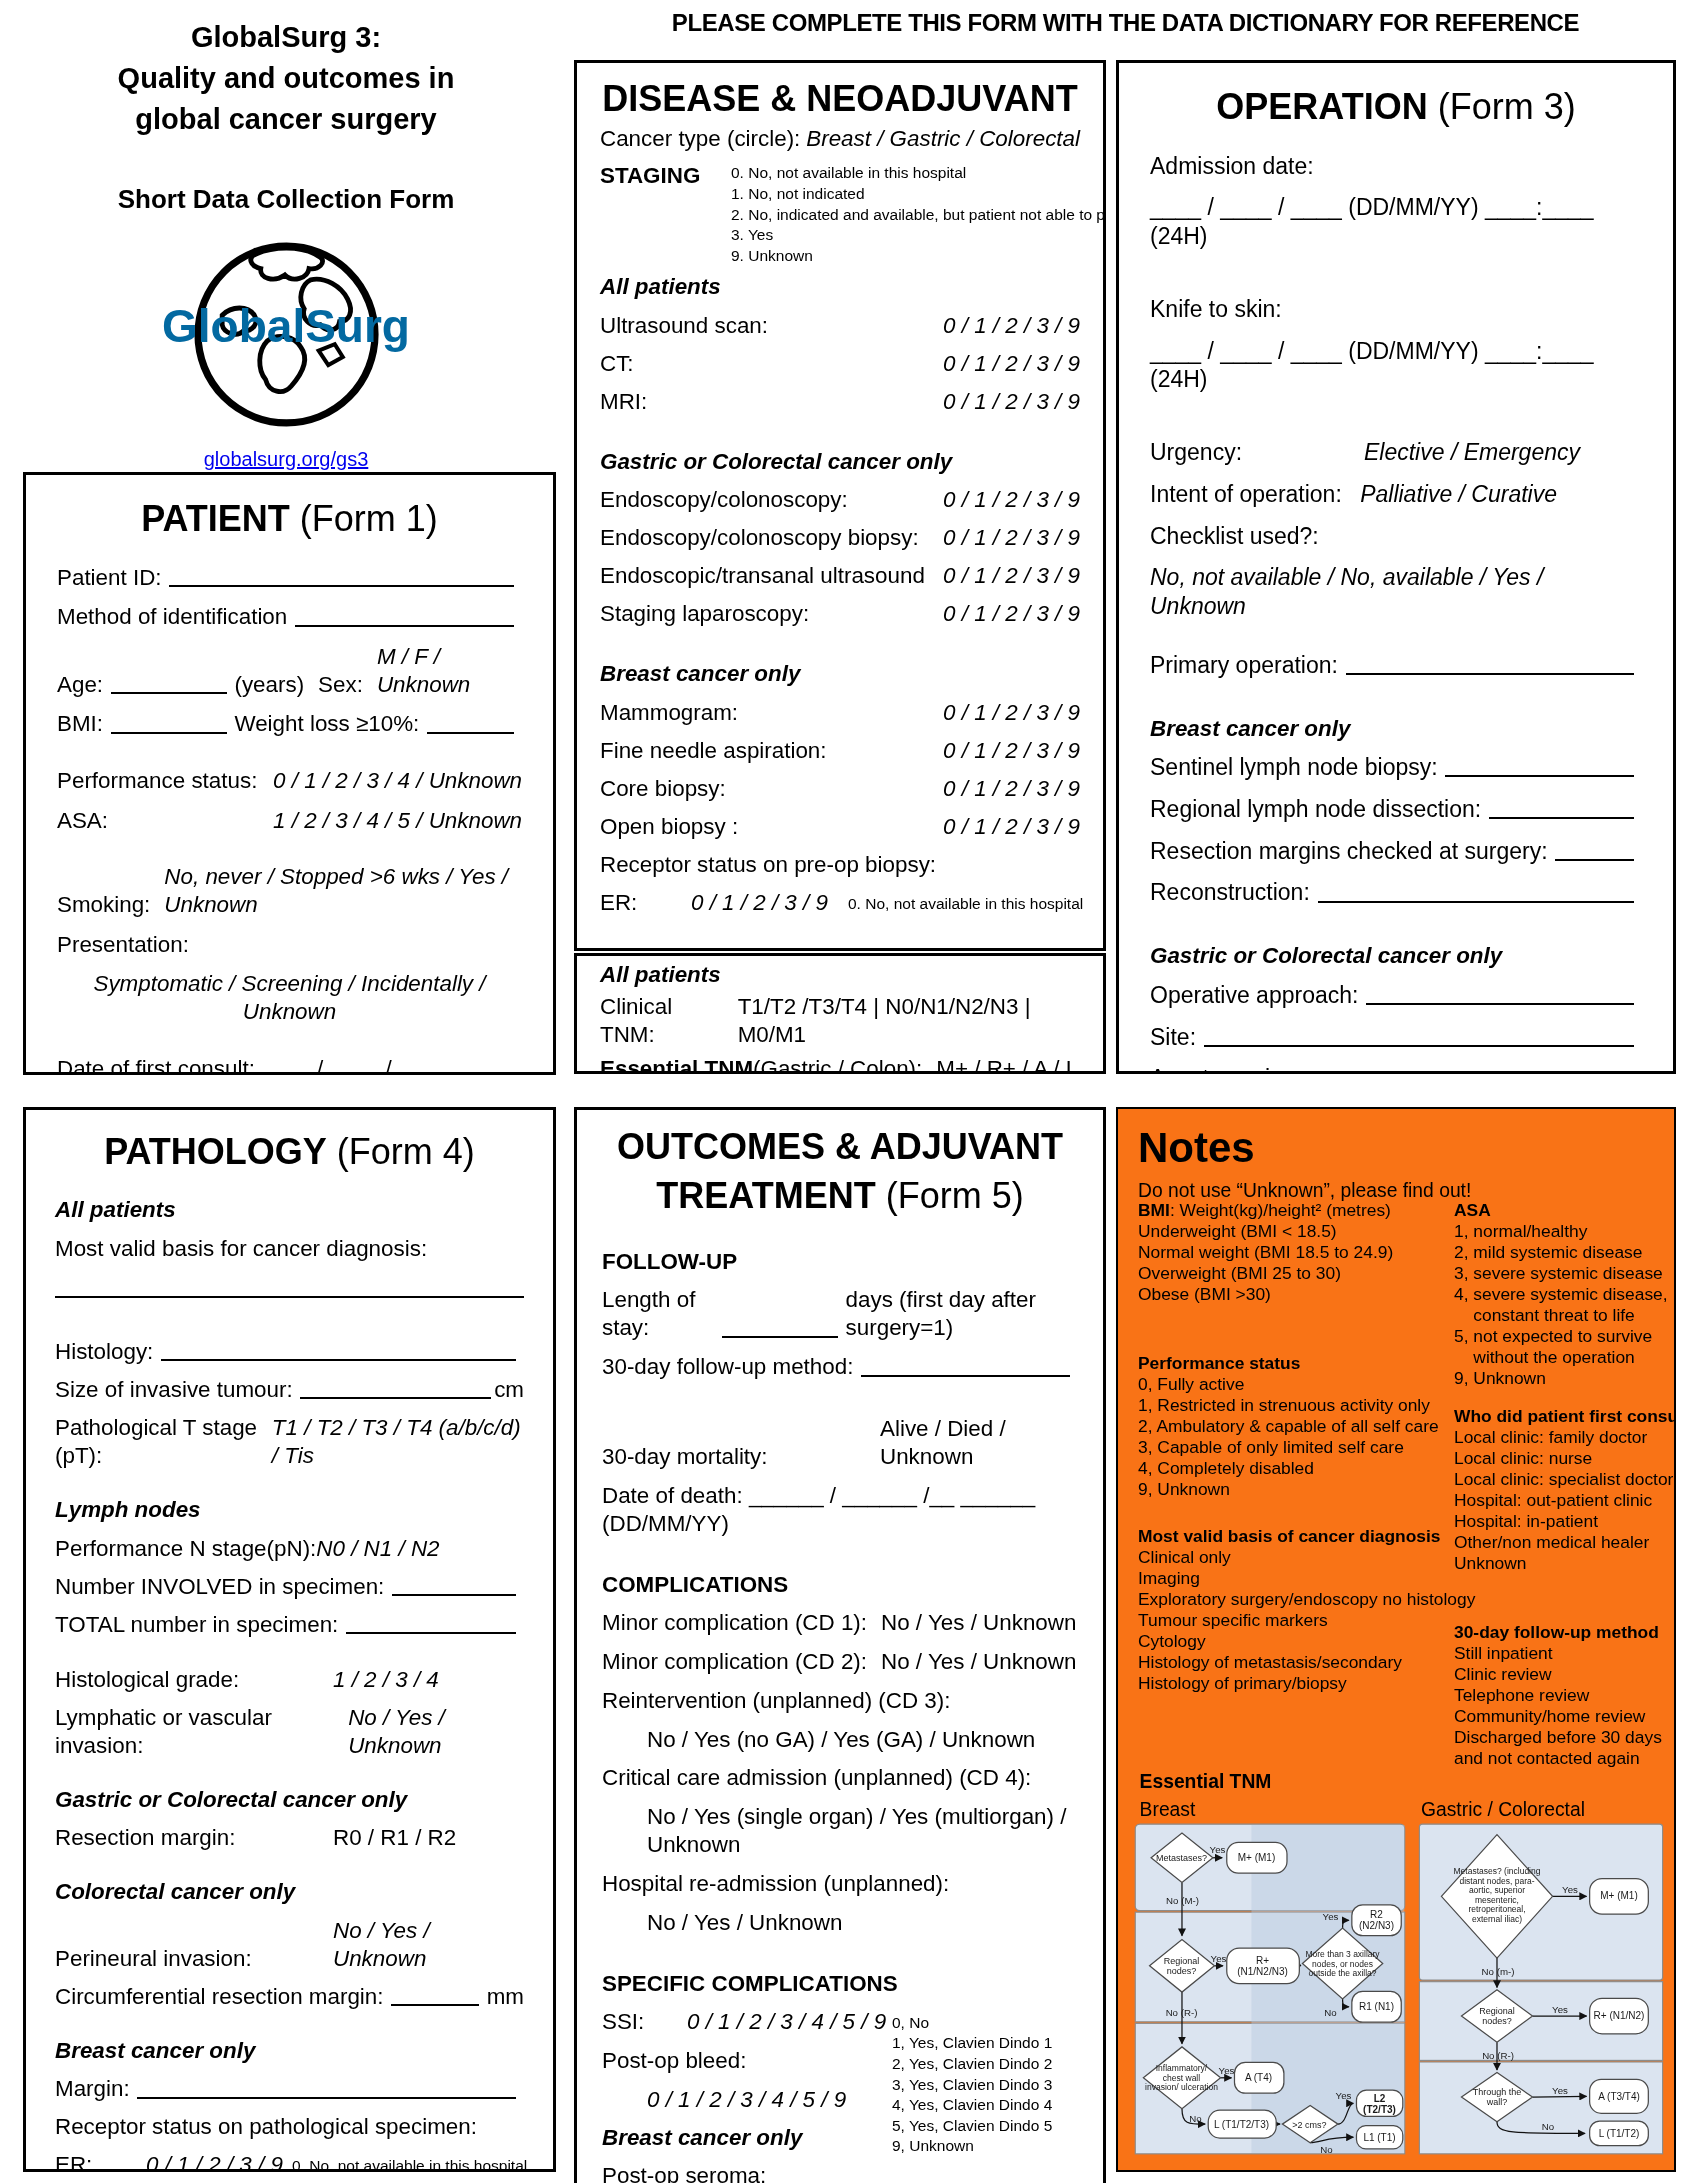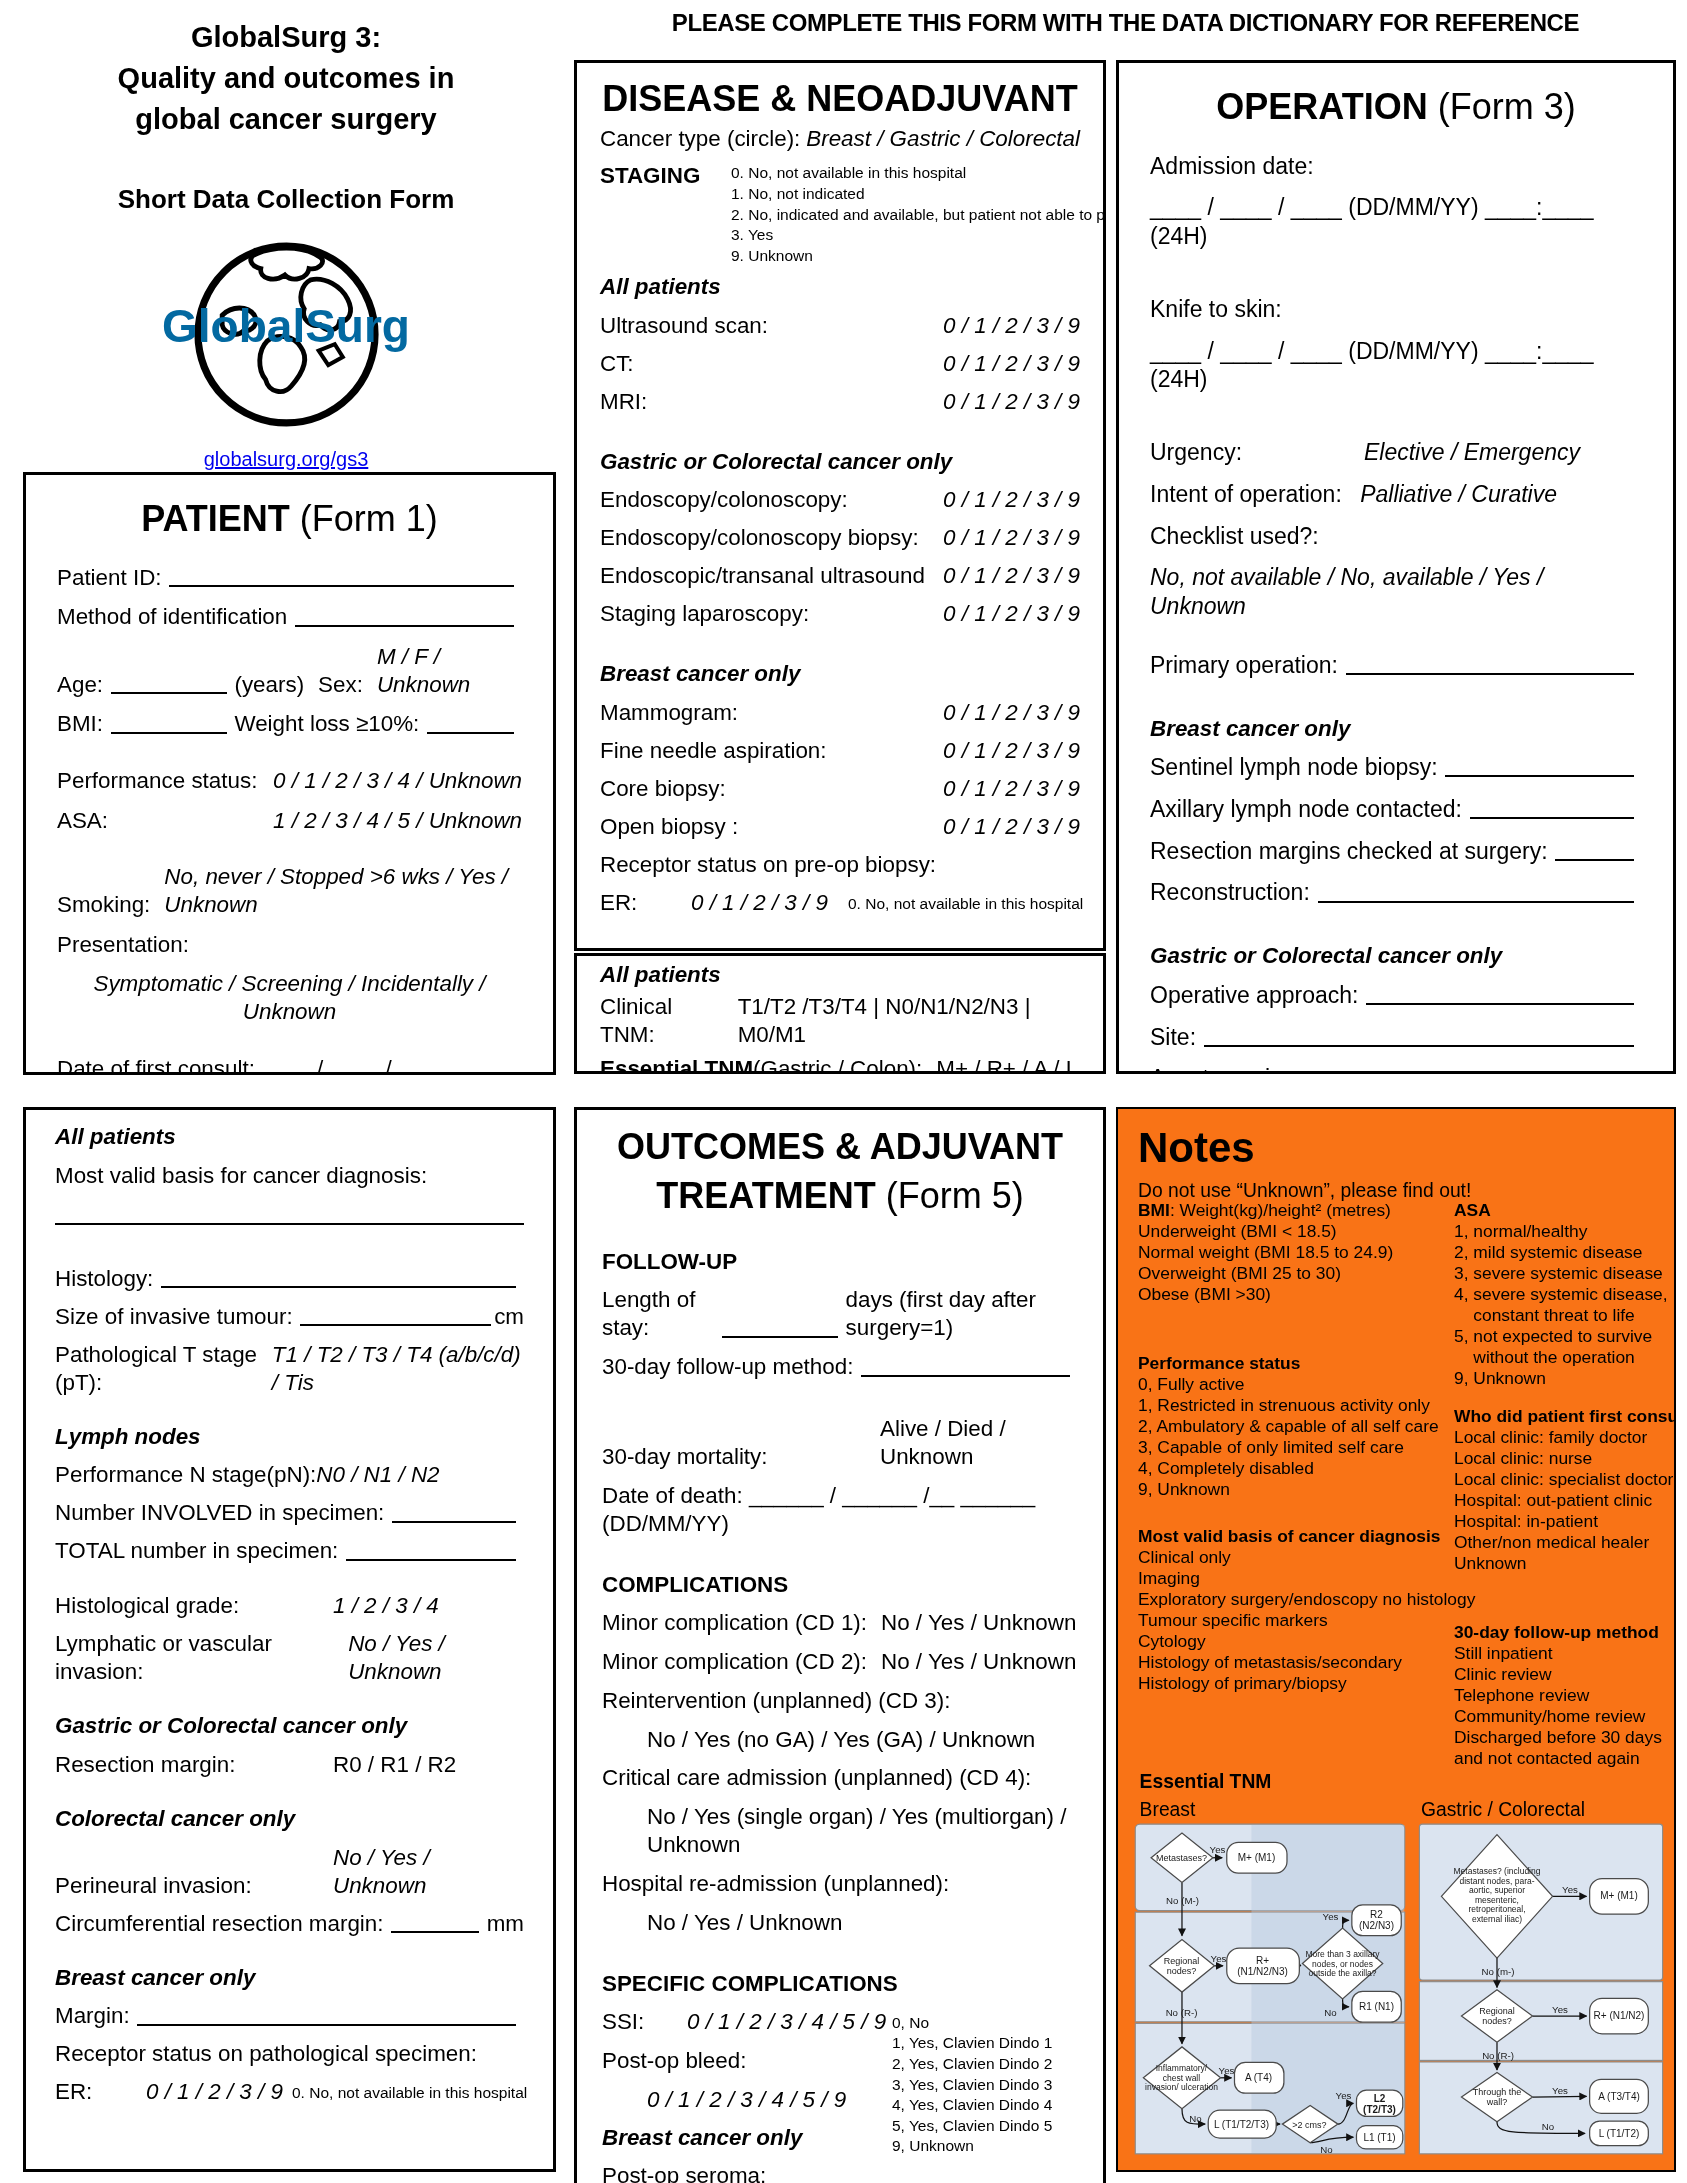--- a/index.html
+++ b/index.html
@@ -292,21 +292,21 @@
         <span>Primary operation:</span>
         <span class="bl"></span>
       </div>
     <div class="gap30"></div>
     <div class="sect bi">Breast cancer only</div>
     <div class="ln">
         <span>Sentinel lymph node biopsy:</span>
         <span class="bl"></span>
       </div>
     <div class="ln">
-        <span>Axillary lymph node contacted:</span>
+        <span>Regional lymph node dissection:</span>
         <span class="bl"></span>
       </div>
     <div class="ln">
         <span>Resection margins checked at surgery:</span>
         <span class="bl"></span>
       </div>
     <div class="ln">
         <span>Reconstruction:</span>
         <span class="bl"></span>
       </div>
@@ -320,20 +320,21 @@
         <span>Site:</span>
         <span class="bl"></span>
       </div>
     <div class="ln">
         <span>Anastomosis:</span>
       </div>
 
   </div>
 
   <div class="box" id="form4" style="left:23px; top:1107px; width:533px; height:1065px; padding:14px 29px;">
+    <div class="ftitle"><span class="b">PATHOLOGY</span><span> (Form 4)</span></div>
     <div class="sect bi">All patients</div>
     <div class="ln">
         <span>Most valid basis for cancer diagnosis:</span>
       </div>
     <div class="gap30"></div>
     <div class="fullrule"></div>
     <div class="gap40"></div>
     <div class="ln">
         <span>Histology:</span>
         <span class="bl"></span>

